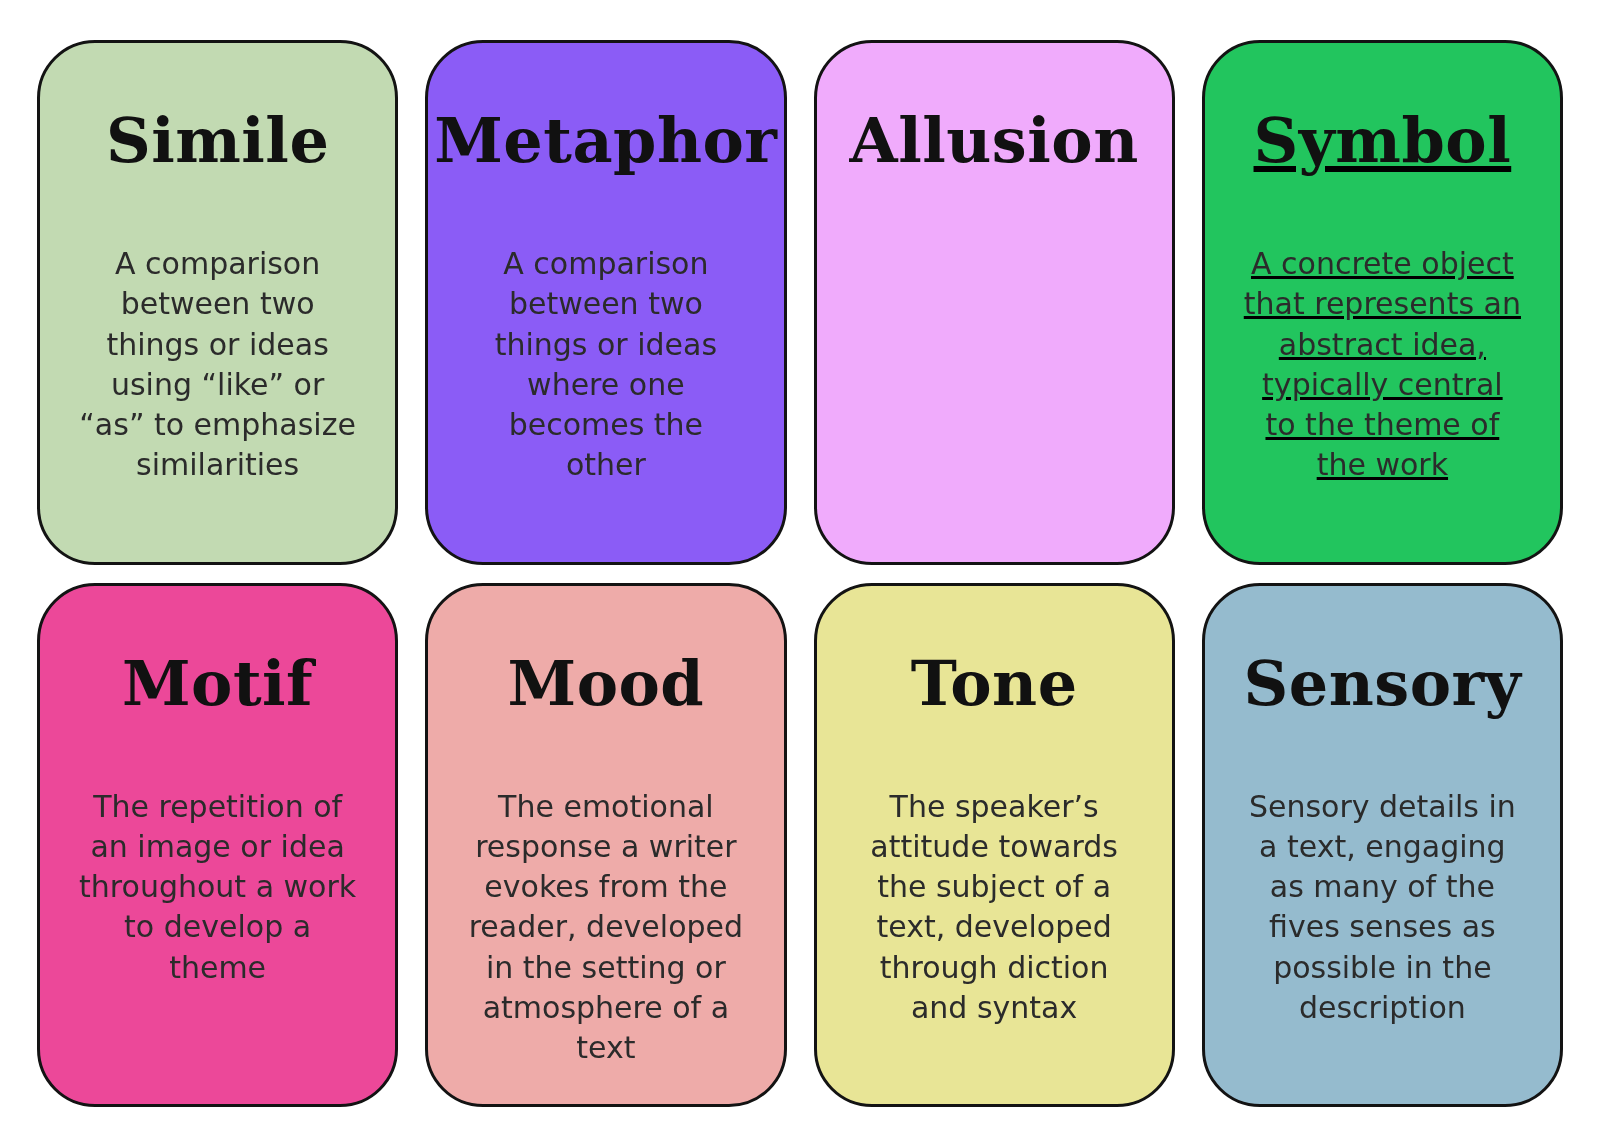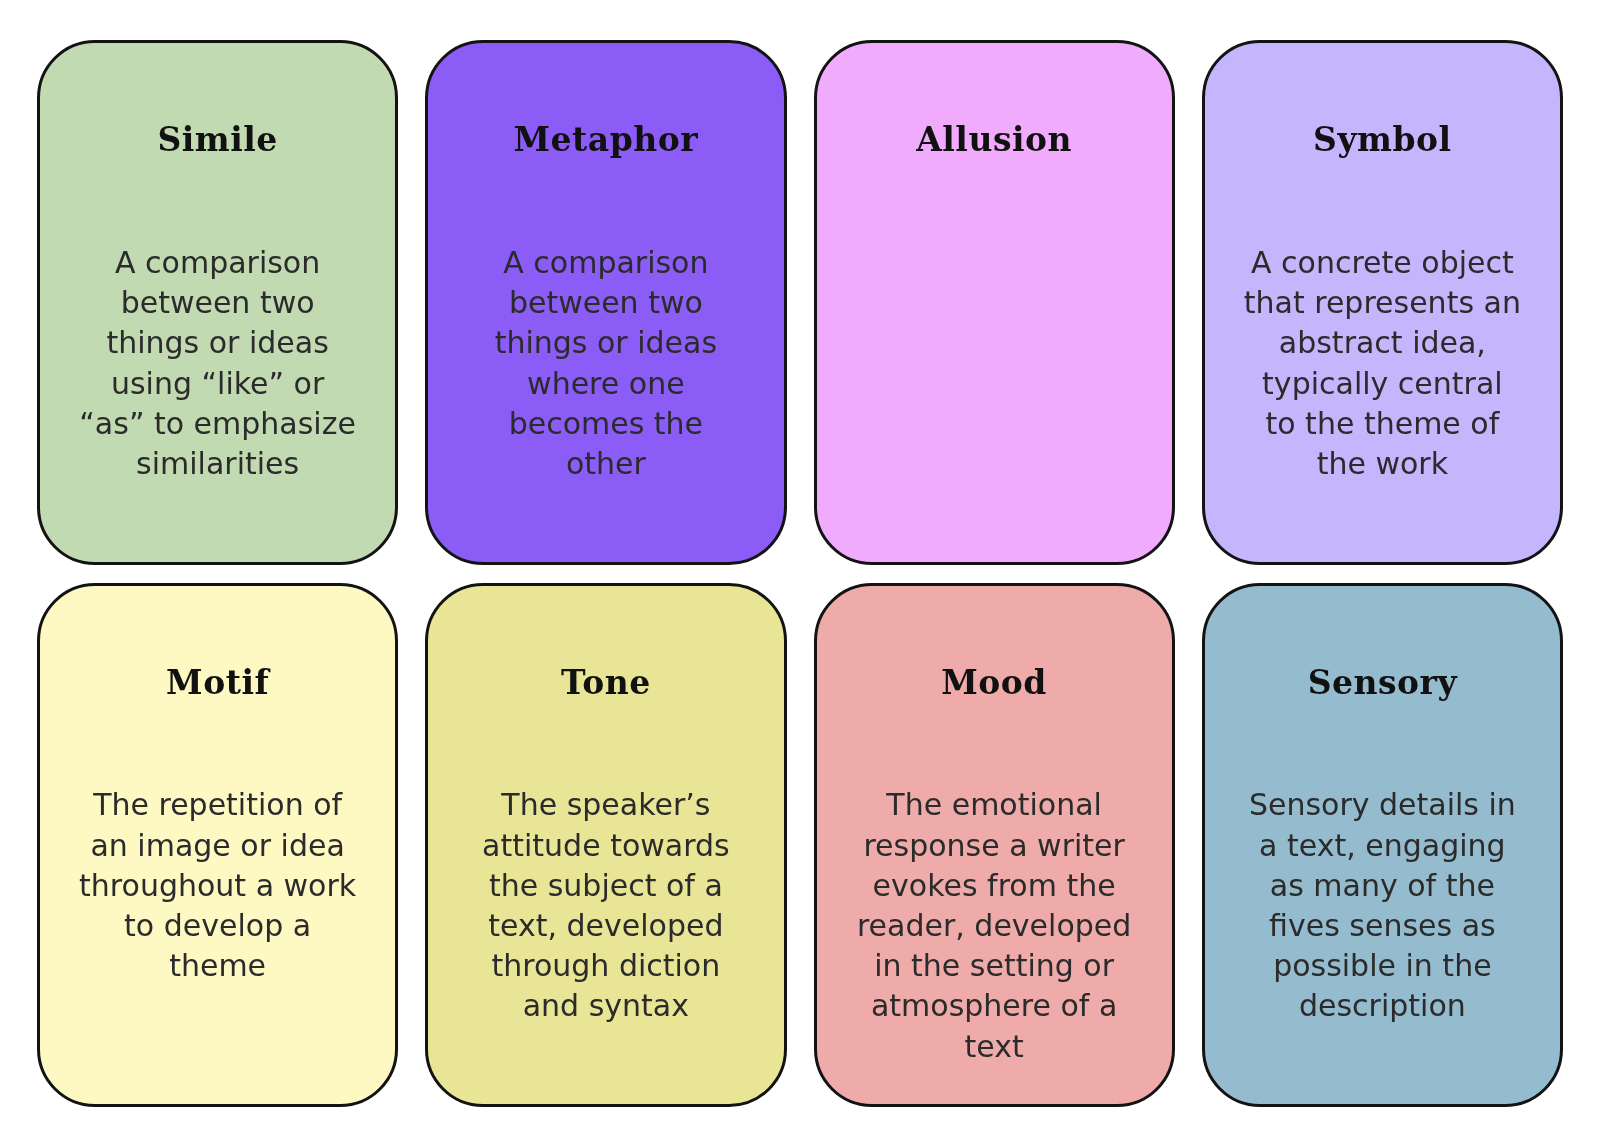--- a/index.html
+++ b/index.html
@@ -29,24 +29,24 @@
     border: 3px solid #131313;
     border-radius: 58px;
     display: flex;
     flex-direction: column;
     align-items: center;
     text-align: center;
     padding: 62px 16px 20px 16px;
     overflow: hidden;
   }
   .card-title {
-    margin: 16px;
+    margin: 0;
     font-family: "DejaVu Serif", serif;
     font-weight: 700;
-    font-size: 33px;
+    font-size: 62px;
     line-height: 1.15;
     letter-spacing: 0.5px;
     color: #111111;
   }
   .card-desc {
     margin: 68px 0 0 0;
     font-size: 30px;
     line-height: 1.34;
     color: #2b2b2b;
     white-space: pre-line;
@@ -74,58 +74,58 @@
 things or ideas
 where one
 becomes the
 other</p>
   </section>
 
   <section class="card" style="background-color: #f0abfc;">
     <h2 class="card-title">Allusion</h2>
   </section>
 
-  <section class="card" style="background-color: #c4b5fd;">
+  <section class="card" style="background-color: #22c55e; text-decoration: underline;">
     <h2 class="card-title">Symbol</h2>
     <p class="card-desc">A concrete object
 that represents an
 abstract idea,
 typically central
 to the theme of
 the work</p>
   </section>
 
-  <section class="card" style="background-color: #fef9c3;">
+  <section class="card" style="background-color: #ec4899;">
     <h2 class="card-title">Motif</h2>
     <p class="card-desc">The repetition of
 an image or idea
 throughout a work
 to develop a
 theme</p>
-  </section>
-
-  <section class="card" style="background-color: rgb(232, 229, 150);">
-    <h2 class="card-title">Tone</h2>
-    <p class="card-desc">The speaker’s
-attitude towards
-the subject of a
-text, developed
-through diction
-and syntax</p>
   </section>
 
   <section class="card" style="background-color: rgb(238, 171, 169);">
     <h2 class="card-title">Mood</h2>
     <p class="card-desc">The emotional
 response a writer
 evokes from the
 reader, developed
 in the setting or
 atmosphere of a
 text</p>
+  </section>
+
+  <section class="card" style="background-color: rgb(232, 229, 150);">
+    <h2 class="card-title">Tone</h2>
+    <p class="card-desc">The speaker’s
+attitude towards
+the subject of a
+text, developed
+through diction
+and syntax</p>
   </section>
 
   <section class="card" style="background-color: rgb(149, 187, 206);">
     <h2 class="card-title">Sensory</h2>
     <p class="card-desc">Sensory details in
 a text, engaging
 as many of the
 fives senses as
 possible in the
 description</p>

